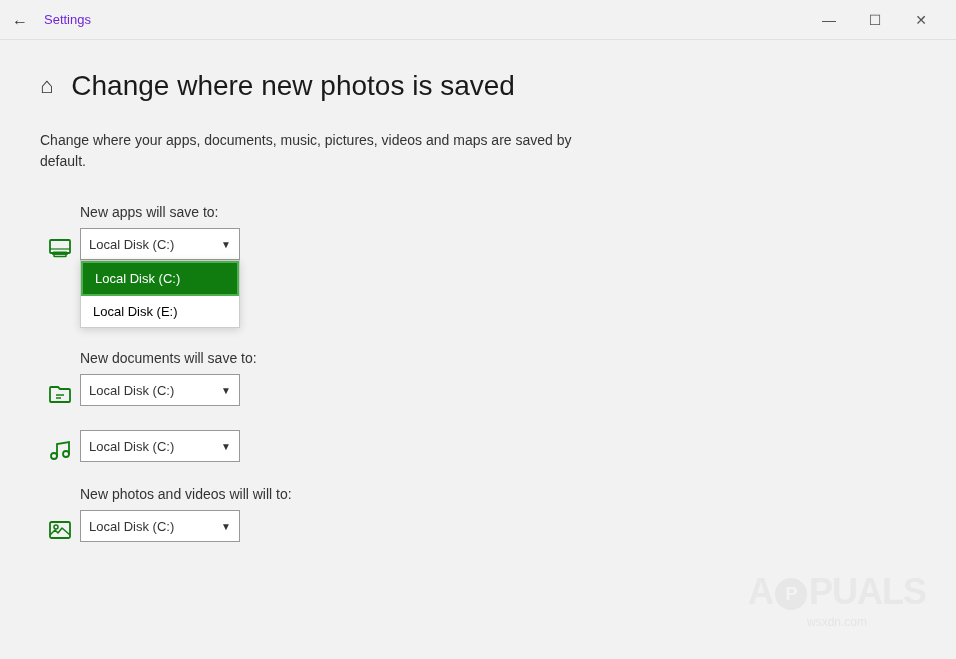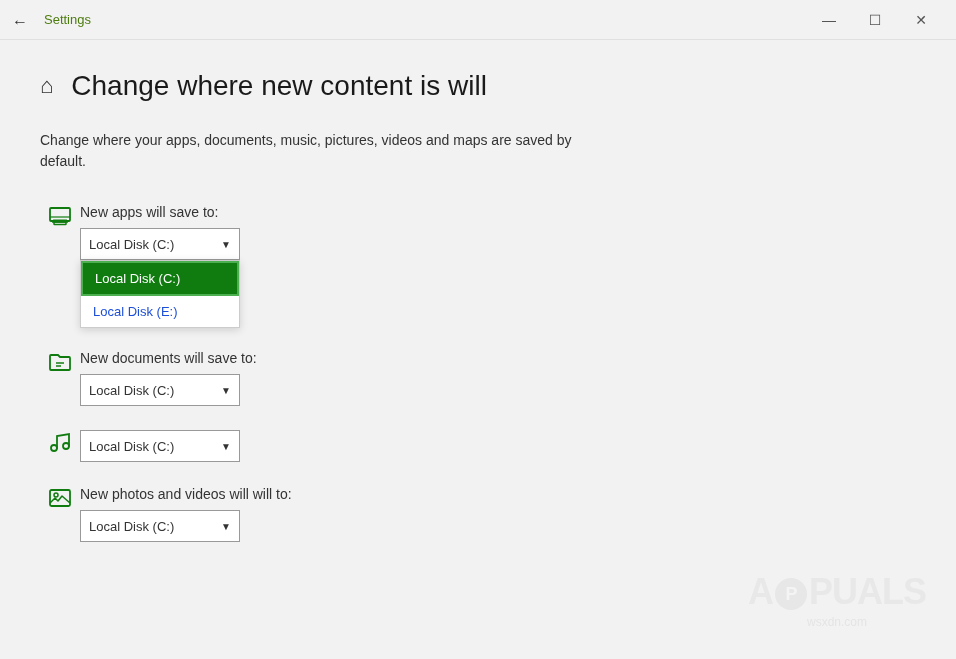--- a/index.html
+++ b/index.html
@@ -24,21 +24,21 @@
     .title-bar-back {
       font-size: 16px;
       color: #333;
       cursor: pointer;
       margin-right: 16px;
       display: flex;
       align-items: center;
     }
     .title-bar-title {
       font-size: 13px;
-      color: #4d7c0f;
+      color: #6d28d9;
       flex: 1;
     }
     .title-bar-controls {
       display: flex;
       gap: 0;
     }
     .title-bar-btn {
       width: 46px;
       height: 40px;
       display: flex;
@@ -79,21 +79,21 @@
       font-size: 14px;
       color: #333;
       line-height: 1.5;
       margin-bottom: 32px;
       max-width: 540px;
     }
 
     
     .section-row {
       display: flex;
-      align-items: flex-start;
+      align-items: flex-end;
       margin-bottom: 24px;
       position: relative;
     }
     .section-icon {
       width: 40px;
       font-size: 22px;
       color: #107c10;
       flex-shrink: 0;
       display: flex;
       align-items: center;
@@ -135,21 +135,21 @@
       top: 24px;
       width: 160px;
       background: white;
       border: 1px solid #ccc;
       box-shadow: 0 2px 8px rgba(0,0,0,0.15);
       z-index: 100;
     }
     .dropdown-popup-item {
       padding: 8px 12px;
       font-size: 13px;
-      color: #1d4ed8;
+      color: #000000;
       cursor: pointer;
     }
     .dropdown-popup-item.selected {
       background: #107c10;
       color: white;
       border: 2px solid #4caf50;
     }
 
     
     .watermark {
@@ -183,21 +183,21 @@
     <button class="title-bar-btn">—</button>
     <button class="title-bar-btn">☐</button>
     <button class="title-bar-btn close">✕</button>
   </div>
 </div>
 
 <div class="content">
 
   <div class="page-header">
     <span class="home-icon">⌂</span>
-    <h1 class="page-title">Change where new content is will</h1>
+    <h1 class="page-title">Change where new photos is saved</h1>
   </div>
 
   <p class="description">Change where your apps, documents, music, pictures, videos and maps are saved by default.</p>
 
   <div class="section-row" style="position:relative;">
     <div class="section-icon">
 
       <svg class="icon-svg" viewBox="0 0 24 24" fill="none" xmlns="http://www.w3.org/2000/svg">
         <rect x="2" y="4" width="20" height="13" rx="1" stroke="#107c10" stroke-width="1.8" fill="none"></rect>
         <rect x="6" y="18" width="12" height="2.5" rx="0.5" stroke="#107c10" stroke-width="1.5" fill="none"></rect>

